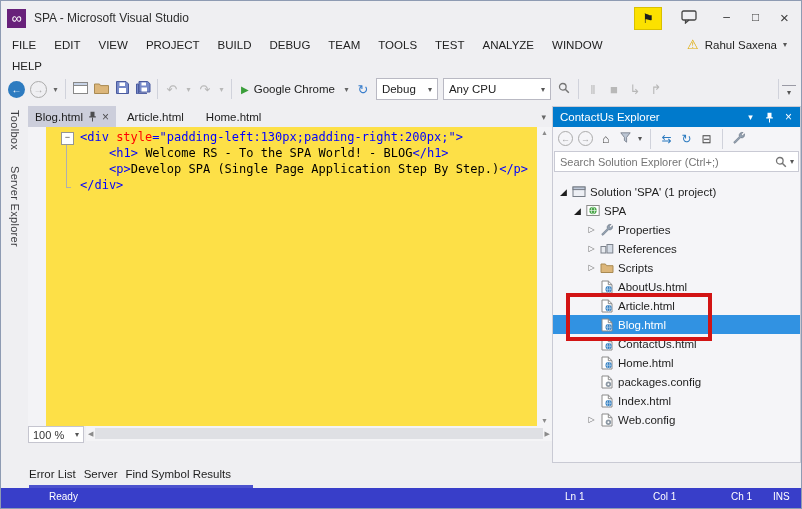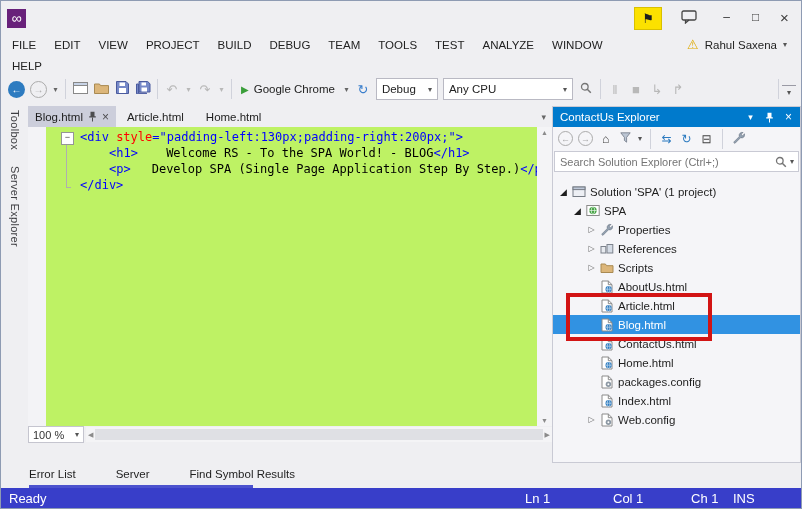--- a/index.html
+++ b/index.html
@@ -40,54 +40,54 @@
 .nav-back{background:#2D7BC0;color:#fff;}
 .nav-fwd{border:1px solid #ABABAB;color:#ABABAB;background:transparent;}
 .sep{width:1px;height:20px;background:#D0D2DB;margin:0 3px;flex:0 0 auto;}
 .start-btn{display:flex;align-items:center;gap:5px;height:22px;padding:0 5px;border:none;background:transparent;}
 .play{color:#3A9E3A;font-size:10px;}
 .start-label{font-size:11.5px;color:#222;}
 .refresh{color:#3A7ECC;font-size:13px;}
 .combo{height:22px;background:#fff;border:1px solid #B9B9C3;display:flex;align-items:center;padding:0 5px;gap:4px;margin:0 2px;}
 .combo .combo-label{font-size:11.5px;color:#222;flex:1;white-space:nowrap;}
 .combo.debug{width:62px;}
-.combo.platform{width:130px;justify-content:space-between;}
+.combo.platform{width:108px;justify-content:space-between;}
 .tb-right{margin-left:auto;display:flex;align-items:center;}
 .overflow-btn{display:flex;flex-direction:column;align-items:center;border:none;background:transparent;font-size:8px;color:#555;padding:2px 5px 0 5px;border-top:1px solid #9A9AA5;margin-top:3px;}
 
 
 .main{position:absolute;top:103px;left:0;width:800px;height:359px;}
 .side-strip{position:absolute;left:0;top:0;width:27px;height:100%;display:flex;flex-direction:column;align-items:center;gap:16px;padding-top:6px;}
 .side-tab{writing-mode:vertical-rl;font-size:11px;color:#3E3E42;letter-spacing:.3px;}
 
 
 .editor{position:absolute;left:27px;top:2px;width:524px;height:337px;display:flex;flex-direction:column;}
 .tab-strip{height:21px;display:flex;align-items:stretch;}
 .tabs-flex{display:flex;align-items:stretch;}
 .etab{display:flex;align-items:center;gap:5px;padding:0 11px;font-size:11.5px;color:#1E1E1E;white-space:nowrap;}
 .etab.active{background:#CCCEDB;padding:0 7px;}
 .tab-pin{display:flex;color:#4D4D50;}
 .tab-close{font-size:12px;color:#4D4D50;line-height:1;}
 .strip-caret{margin-left:auto;align-self:center;font-size:9px;color:#666;padding-right:6px;}
-.code-wrap{flex:1;display:flex;background:#bef264;}
+.code-wrap{flex:1;display:flex;background:#fde047;}
 .bp-margin{width:18px;background:#F3F3F6;}
 .outline-col{width:30px;position:relative;padding-top:2px;}
 .oc{height:16px;position:relative;}
 .oc.box::before{content:"−";position:absolute;left:15px;top:3px;width:11px;height:11px;border:1px solid #959595;font-size:9px;line-height:9px;text-align:center;color:#3E3E3E;background:#fff;}
 .oc.line::before{content:"";position:absolute;left:20px;top:0;bottom:0;border-left:1px solid #AFAFAF;}
 .oc.end::before{content:"";position:absolute;left:20px;top:0;height:10px;border-left:1px solid #AFAFAF;}
 .oc.end::after{content:"";position:absolute;left:20px;top:10px;width:5px;border-top:1px solid #AFAFAF;}
 .code-col{flex:1;padding:2px 0 0 4px;font-family:"DejaVu Sans Mono","Liberation Mono",monospace;font-size:12px;line-height:16px;white-space:pre;overflow:hidden;}
 .code-line{height:16px;}
 .c-tag{color:#0000FF;}
 .c-attr{color:#FF0000;}
 .c-str{color:#0000FF;}
-.c-txt{color:#000000;margin-left:21px;}
+.c-txt{color:#000000;}
 .vscroll{width:15px;background:#F4F4F6;display:flex;flex-direction:column;align-items:center;justify-content:space-between;padding:2px 0;font-size:7px;color:#8B8B8B;}
-.editor-bottom{height:17px;display:flex;align-items:center;background:#EFEFF2;gap:2px;}
+.editor-bottom{height:17px;display:flex;background:#EFEFF2;gap:2px;}
 .zoom-combo{width:56px;height:17px;background:#fff;border:1px solid #C5C5CF;display:flex;align-items:center;padding:0 4px;font-size:11px;color:#333;gap:3px;}
 .zoom-combo .lbl{flex:1;}
 .hscroll{flex:1;height:15px;background:#F4F4F6;display:flex;align-items:center;font-size:7px;color:#8B8B8B;padding:0 2px;gap:2px;}
 .hthumb{flex:1;height:11px;background:#DFE0E4;}
 
 
 .solx{position:absolute;left:551px;top:2px;width:249px;height:357px;background:#F5F5F8;border:1px solid #C9CAD4;display:flex;flex-direction:column;}
 .se-header{height:20px;background:#007ACC;color:#fff;display:flex;align-items:center;padding:0 3px 0 7px;gap:2px;flex:0 0 auto;}
 .se-title{flex:1;font-size:11.5px;}
 .se-hbtn{width:17px;height:16px;display:flex;align-items:center;justify-content:center;font-size:9px;color:#fff;background:transparent;border:none;}
@@ -103,41 +103,42 @@
 .se-tree{flex:1;padding-top:8px;overflow:hidden;}
 .tree-row{height:19px;display:flex;align-items:center;font-size:11.5px;color:#1E1E1E;white-space:nowrap;}
 .tree-row.selected{background:#3192E2;color:#fff;}
 .expander{width:13px;text-align:center;font-size:8px;color:#6B6B6B;flex:0 0 auto;}
 .expander.expanded{color:#1E1E1E;font-size:9px;}
 .tree-icon{width:17px;display:flex;justify-content:center;flex:0 0 auto;}
 .tree-icon svg{display:block;}
 .tree-label{margin-left:3px;}
 
 
-.bottom-tabs{position:absolute;left:28px;top:462px;height:22px;display:flex;align-items:center;gap:40px;}
+.bottom-tabs{position:absolute;left:28px;top:462px;height:22px;display:flex;align-items:center;gap:8px;}
 .bottom-tab{font-size:11.5px;color:#1E1E1E;}
 .panel-edge{position:absolute;left:28px;top:484px;width:224px;height:3px;background:#4C52CE;}
 .statusbar{position:absolute;left:0;top:487px;width:800px;height:21px;background:#383EC9;color:#fff;}
-.statusbar span{position:absolute;top:3px;font-size:13px;}
+.statusbar span{position:absolute;top:3px;font-size:10px;margin-left:40px;}
 .sb-ready{left:8px;}
 .sb-ln{left:524px;}
 .sb-col{left:612px;}
 .sb-ch{left:690px;}
 .sb-ins{left:732px;}
 
 
 .red-box{position:absolute;left:565px;top:292px;width:146px;height:48px;border:4px solid #D21414;z-index:40;}
 </style>
 </head>
 <body>
 
 <div class="titlebar">
   <div class="vs-logo">
     <span>∞</span>
   </div>
+  <div class="window-title">SPA - Microsoft Visual Studio</div>
   <div class="sp"></div>
   <button class="flag-btn">
     <span>⚑</span>
   </button>
   <button class="feedback-btn">
     <span><svg width="16" height="14" viewBox="0 0 16 14">
           <rect x="1" y="1" width="14" height="9" rx="1.5" fill="none" stroke="#444444" stroke-width="1.3"></rect>
           <path d="M4.5 10 v3 l3.5 -3" fill="none" stroke="#444444" stroke-width="1.3"></path>
         </svg></span>
   </button>

